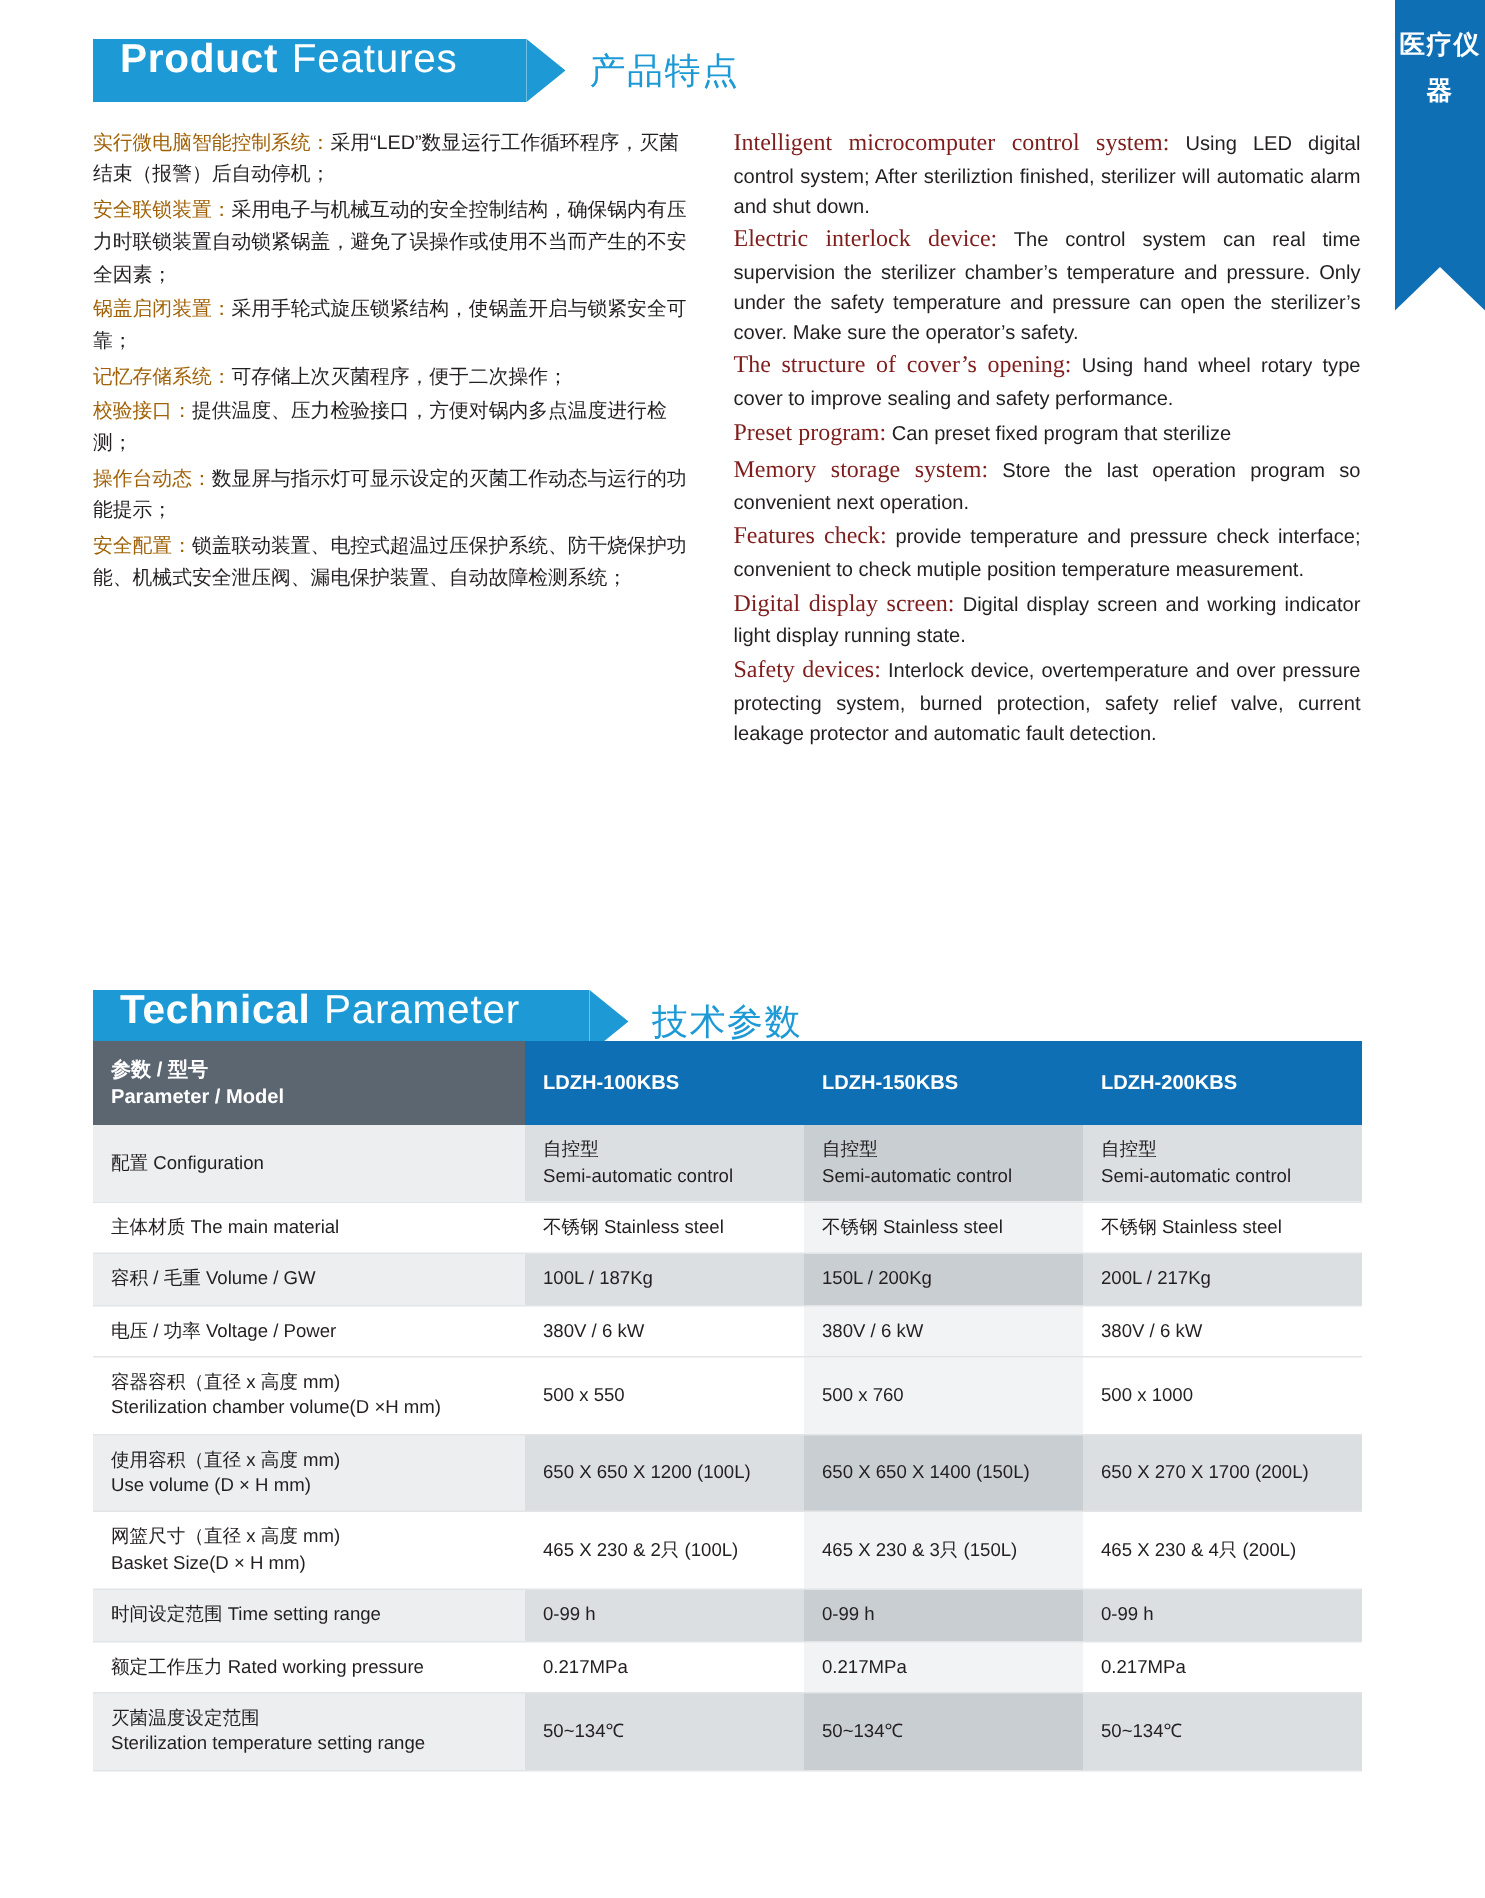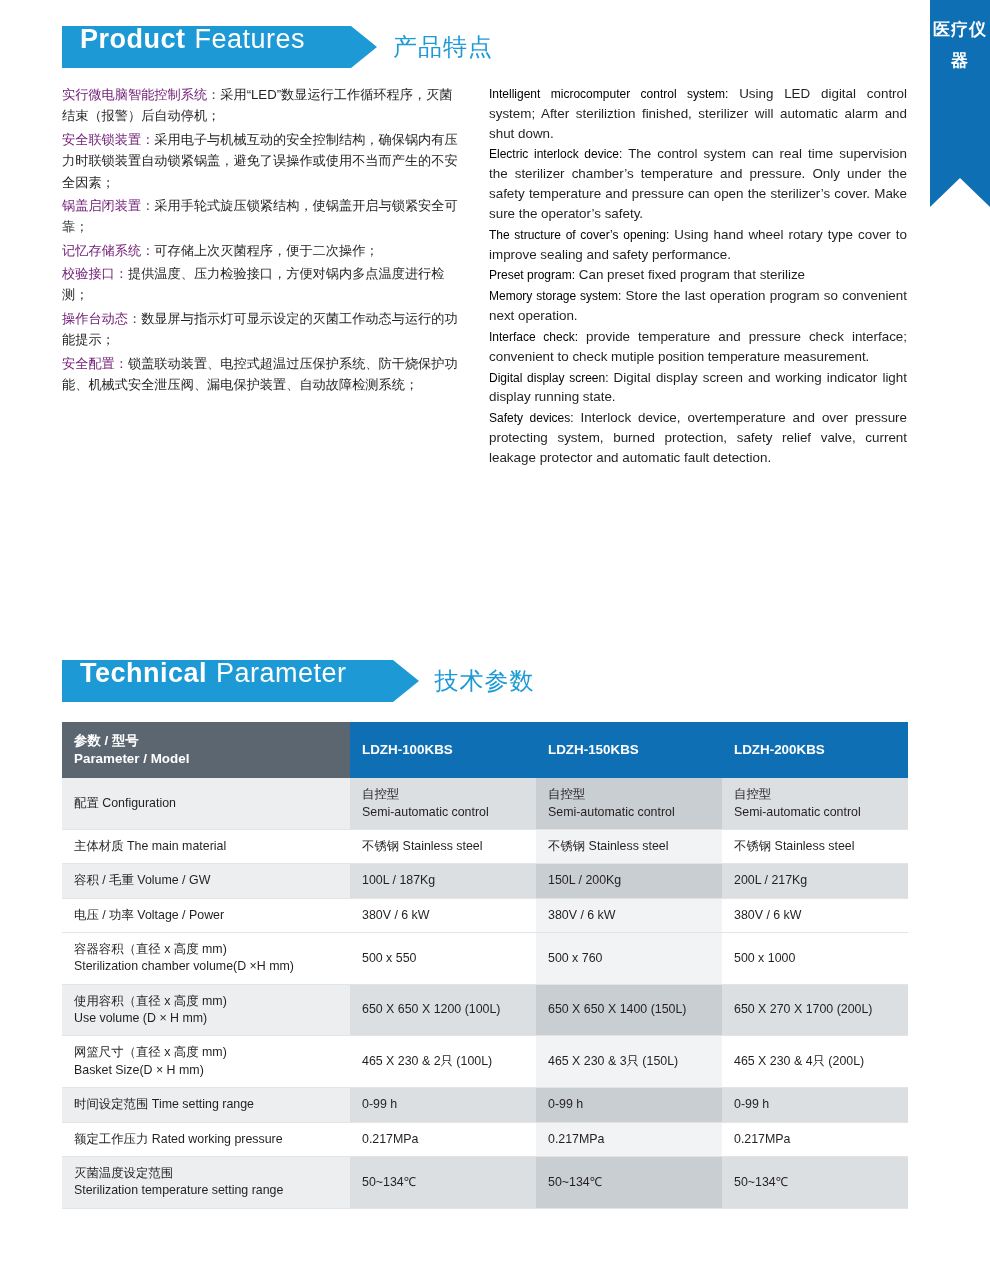--- a/index.html
+++ b/index.html
@@ -86,30 +86,30 @@
 
   
   .col {
     position: absolute;
     font-size: 13.2px;
     line-height: 1.62;
   }
   .col.cn { left: 62px; top: 84px; width: 398px; }
   .col.en { left: 489px; top: 84px; width: 418px; text-align: justify; }
 
-  .lead-cn { color: #701a75; }
-  .lead-en { color: #000000; font-size: 12px; }
+  .lead-cn { color: #a16207; }
+  .lead-en { color: #7f1d1d; font-size: 16px; font-family: Liberation Serif, serif; }
   .col.cn p { margin: 0 0 2px 0; }
   .col.en p { margin: 0 0 1px 0; font-size: 13.4px; line-height:1.48; }
 
   
   .tbl {
     position: absolute;
     left: 62px;
-    top: 722px;
+    top: 694px;
     width: 846px;
     border-collapse: collapse;
     font-size: 12.4px;
   }
   .tbl td, .tbl th { vertical-align: middle; }
   .tbl thead th {
     background: #0f6fb5;
     color: #ffffff;
     text-align: left;
     font-weight: bold;
@@ -165,21 +165,21 @@
   <p><span class="lead-cn">操作台动态：</span><span>数显屏与指示灯可显示设定的灭菌工作动态与运行的功能提示；</span></p>
   <p><span class="lead-cn">安全配置：</span><span>锁盖联动装置、电控式超温过压保护系统、防干烧保护功能、机械式安全泄压阀、漏电保护装置、自动故障检测系统；</span></p>
 </div>
 
 <div class="col en">
   <p><span class="lead-en">Intelligent microcomputer control system:</span> <span>Using LED digital control system; After steriliztion finished, sterilizer will automatic alarm and shut down.</span></p>
   <p><span class="lead-en">Electric interlock device:</span> <span>The control system can real time supervision the sterilizer chamber’s temperature and pressure. Only under the safety temperature and pressure can open the sterilizer’s cover. Make sure the operator’s safety.</span></p>
   <p><span class="lead-en">The structure of cover’s opening:</span> <span>Using hand wheel rotary type cover to improve sealing and safety performance.</span></p>
   <p><span class="lead-en">Preset program:</span> <span>Can preset fixed program that sterilize</span></p>
   <p><span class="lead-en">Memory storage system:</span> <span>Store the last operation program so convenient next operation.</span></p>
-  <p><span class="lead-en">Interface check:</span> <span>provide temperature and pressure check interface; convenient to check mutiple position temperature measurement.</span></p>
+  <p><span class="lead-en">Features check:</span> <span>provide temperature and pressure check interface; convenient to check mutiple position temperature measurement.</span></p>
   <p><span class="lead-en">Digital display screen:</span> <span>Digital display screen and working indicator light display running state.</span></p>
   <p><span class="lead-en">Safety devices:</span> <span>Interlock device, overtemperature and over pressure protecting system, burned protection, safety relief valve, current leakage protector and automatic fault detection.</span></p>
 </div>
 
 <div class="sec-head" style="left:62px; top:660px;">
   <div class="banner">
     <span class="b1">Technical</span>
     <span class="b2">Parameter</span>
   </div>
   <div class="arrow-wrap"></div>

